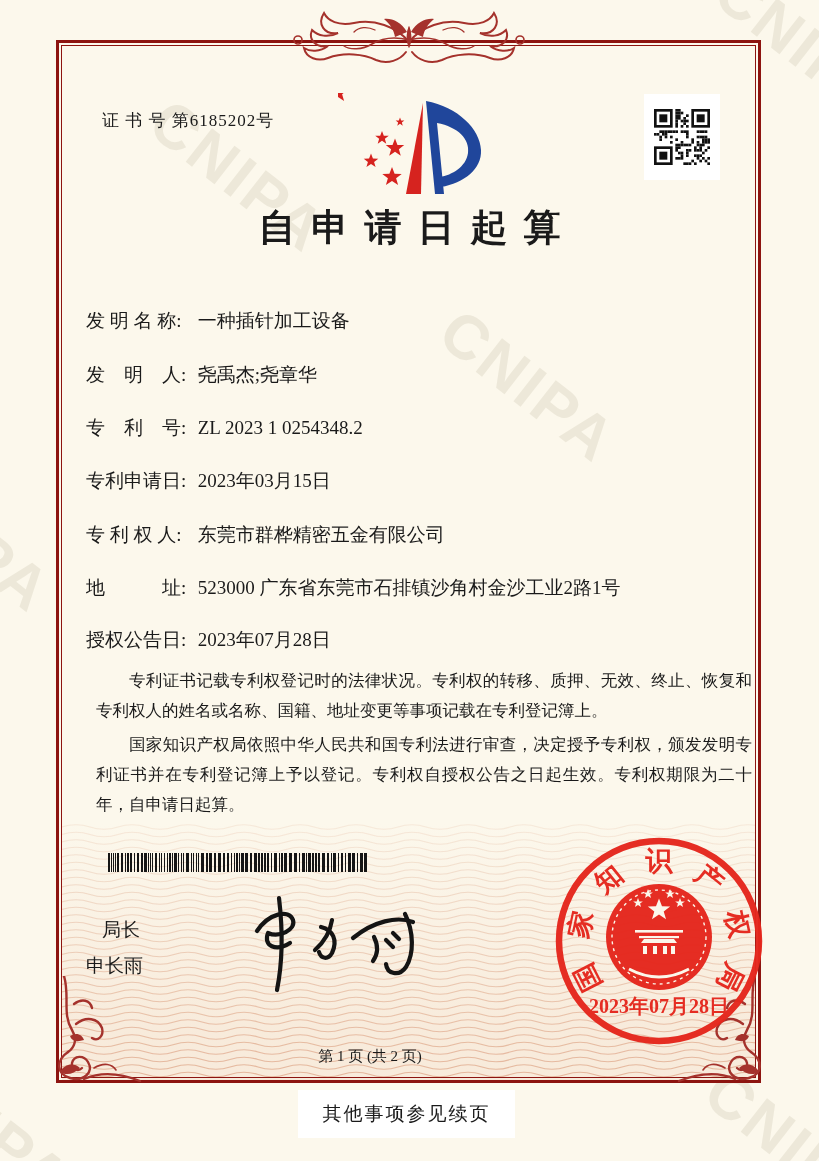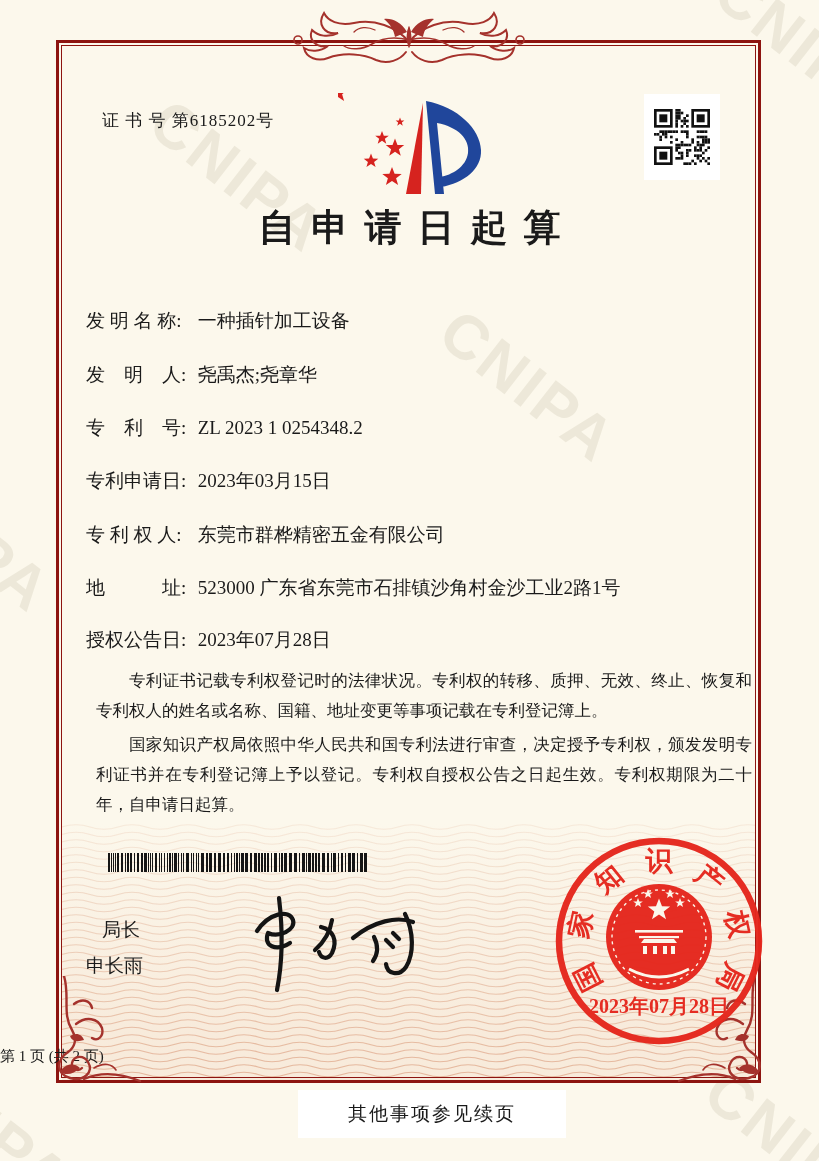--- a/index.html
+++ b/index.html
@@ -33,22 +33,22 @@
          background:linear-gradient(to bottom,rgba(246,228,214,0) 0%,rgba(243,219,199,.45) 80%);}
   .barcode{position:absolute;left:108px;top:853px;z-index:2;}
   .sig-title{position:absolute;left:102px;top:917px;font-family:Liberation Sans, sans-serif;
              font-size:19px;z-index:2;}
   .sig-name{position:absolute;left:86px;top:953px;font-family:Liberation Sans, sans-serif;
             font-size:19px;z-index:2;}
   .signature{position:absolute;left:235px;top:893px;z-index:2;}
   .seal{position:absolute;left:551px;top:833px;z-index:5;opacity:.97;}
   .seal-char{font-size:27px;font-weight:700;fill:#e5271d;text-anchor:middle;
              font-family:"Liberation Serif",serif;}
-  .page-ind{position:absolute;left:0;top:1047px;width:740px;font-size:15px;z-index:2;}
-  .cont-box{position:absolute;left:298px;top:1090px;width:268px;height:48px;background:#ffffff;
+  .page-ind{position:absolute;left:0;top:1047px;width:740px;text-align:center;font-size:15px;z-index:2;}
+  .cont-box{position:absolute;left:298px;top:1090px;width:217px;height:48px;background:#ffffff;
             z-index:6;text-align:center;line-height:48px;font-size:19px;letter-spacing:2px;}
   .orn-top{position:absolute;left:283px;top:10px;z-index:3;}
   .orn-corner{position:absolute;top:976px;z-index:4;}
   .orn-left{left:54px;}
   .orn-right{left:665px;transform:scaleX(-1);}
 </style>
 </head>
 <body>
 
 <span class="wm" style="left:-150px;top:-105px">CNIPA</span>

